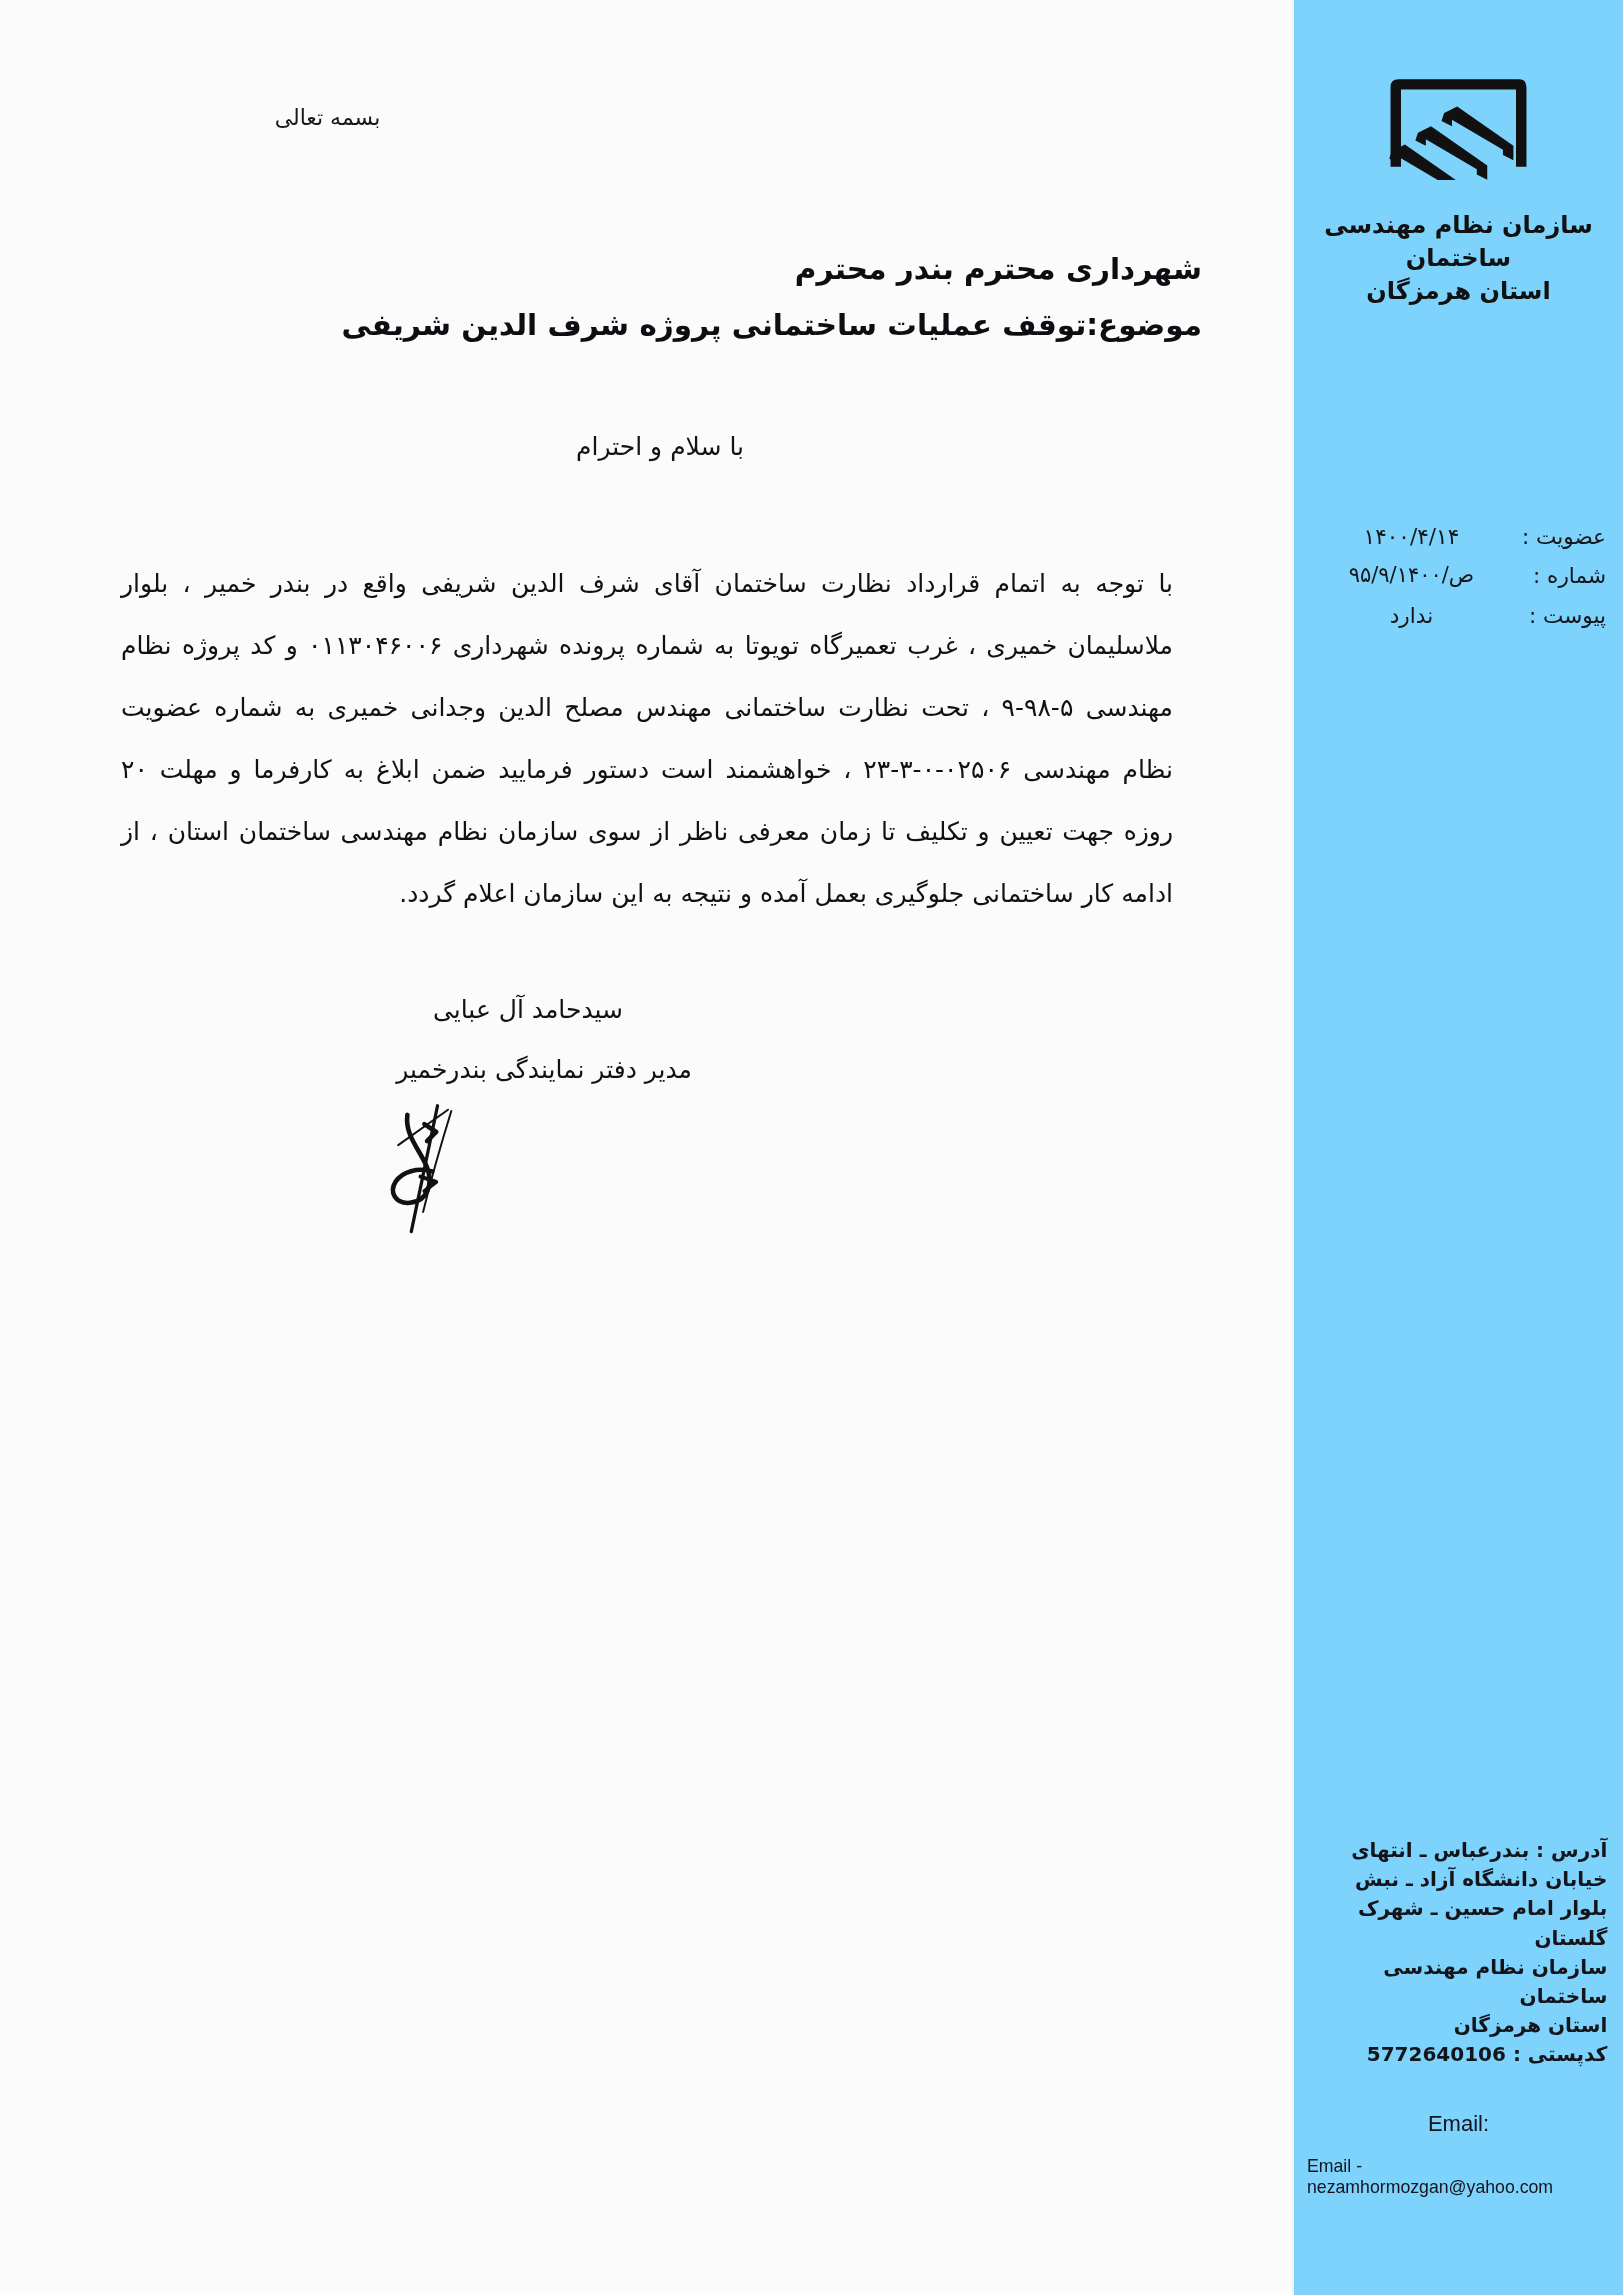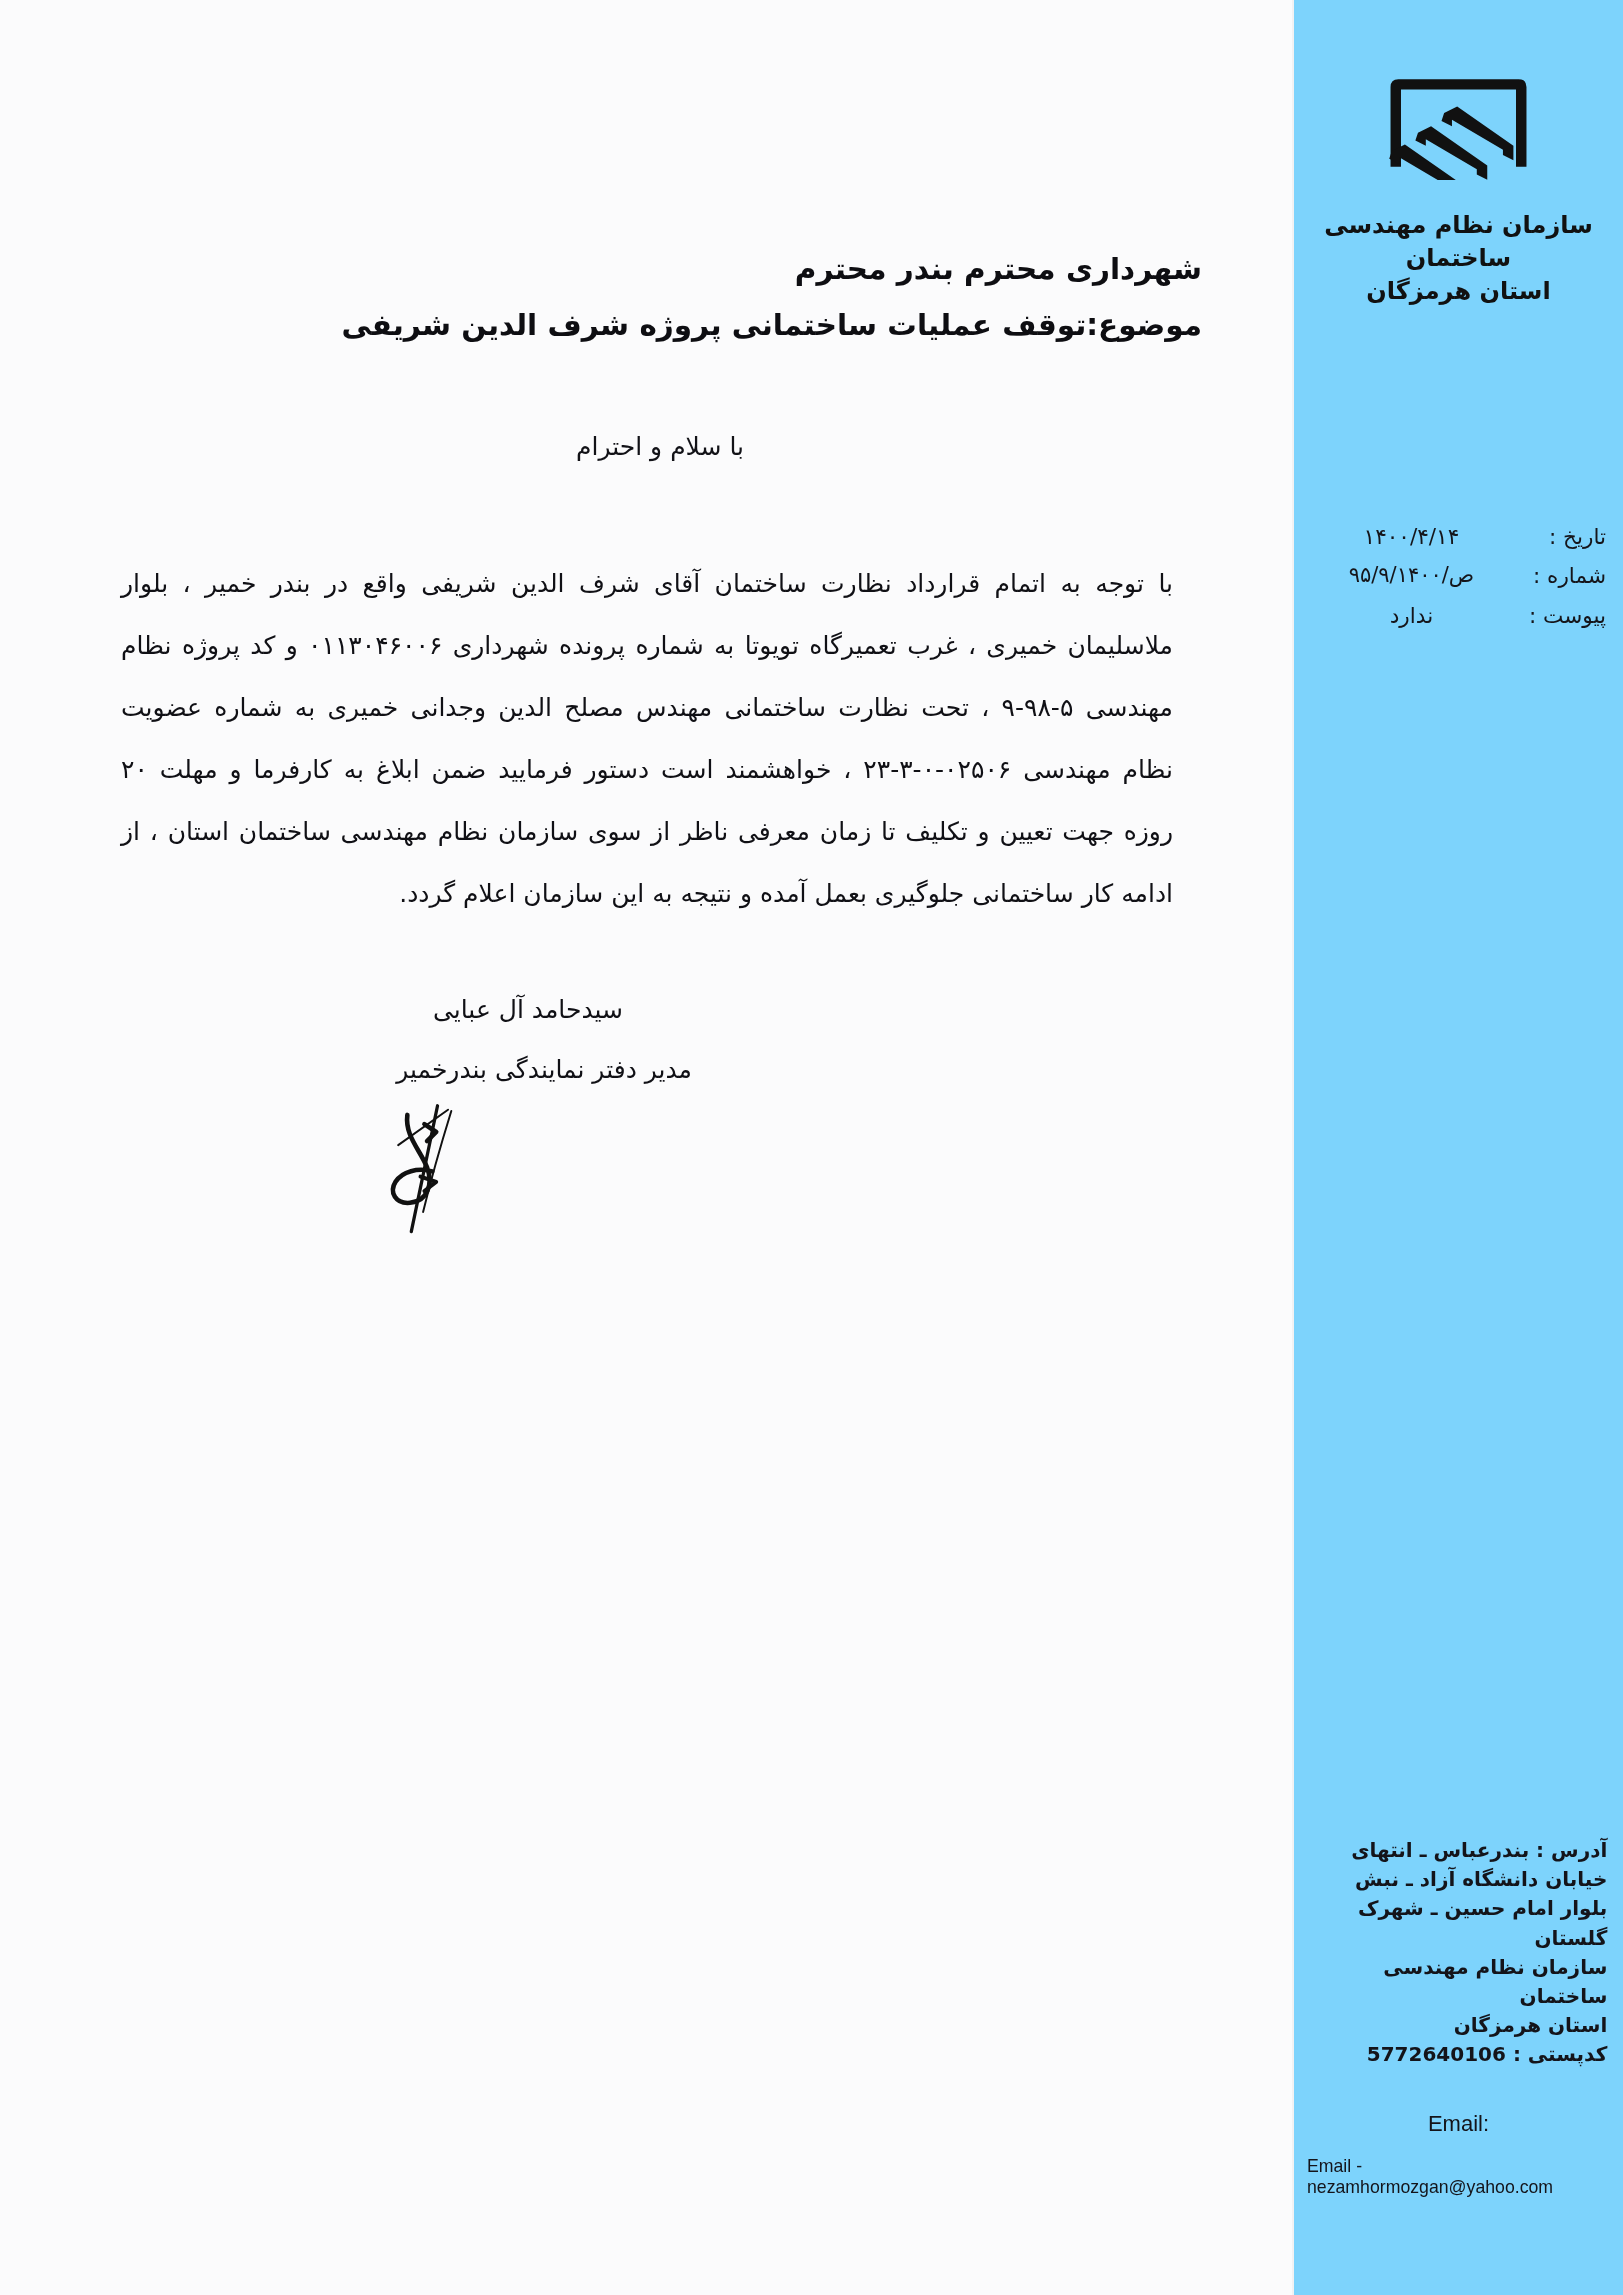--- a/index.html
+++ b/index.html
@@ -200,20 +200,21 @@
     height: 164px;
   }
 </style>
 </head>
 <body>
 
 <div id="page">
 
   <div id="paper">
 
+    <div class="bismillah">بسمه تعالی</div>
 
     <div class="recipient">شهرداری محترم بندر محترم</div>
 
     <div class="subject">موضوع:توقف عملیات ساختمانی پروژه شرف الدین شریفی</div>
 
     <div class="greeting">با سلام و احترام</div>
 
     <div class="body-text">
       <p class="last">با توجه به اتمام قرارداد نظارت  ساختمان  آقای  شرف الدین شریفی  واقع در بندر خمیر ، بلوار ملاسلیمان خمیری ،  غرب تعمیرگاه تویوتا به شماره پرونده شهرداری  ۰۱۱۳۰۴۶۰۰۶  و کد پروژه  نظام  مهندسی  ۵-۹۸-۹ ،  تحت نظارت ساختمانی مهندس مصلح الدین وجدانی خمیری به شماره عضویت نظام مهندسی ۰۲۵۰۶-۰-۳-۲۳ ، خواهشمند است دستور فرمایید ضمن ابلاغ به کارفرما و مهلت  ۲۰ روزه جهت تعیین و تکلیف تا زمان معرفی ناظر از سوی سازمان نظام مهندسی ساختمان استان ، از ادامه کار ساختمانی جلوگیری بعمل آمده و نتیجه به این سازمان اعلام گردد.</p>
     </div>
@@ -252,21 +253,21 @@
       </svg>
     </div>
 
     <div class="org-name">
       <div>سازمان نظام مهندسی ساختمان</div>
       <div>استان هرمزگان</div>
     </div>
 
     <div class="meta">
       <div class="meta-row">
-        <span class="meta-label">تاریخ :</span>
+        <span class="meta-label">عضویت :</span>
         <span class="meta-value">۱۴۰۰/۴/۱۴</span>
       </div>
       <div class="meta-row num">
         <span class="meta-label">شماره :</span>
         <span class="meta-value">۹۵/۹/۱۴۰۰/ص</span>
       </div>
       <div class="meta-row">
         <span class="meta-label">پیوست :</span>
         <span class="meta-value">ندارد</span>
       </div>

